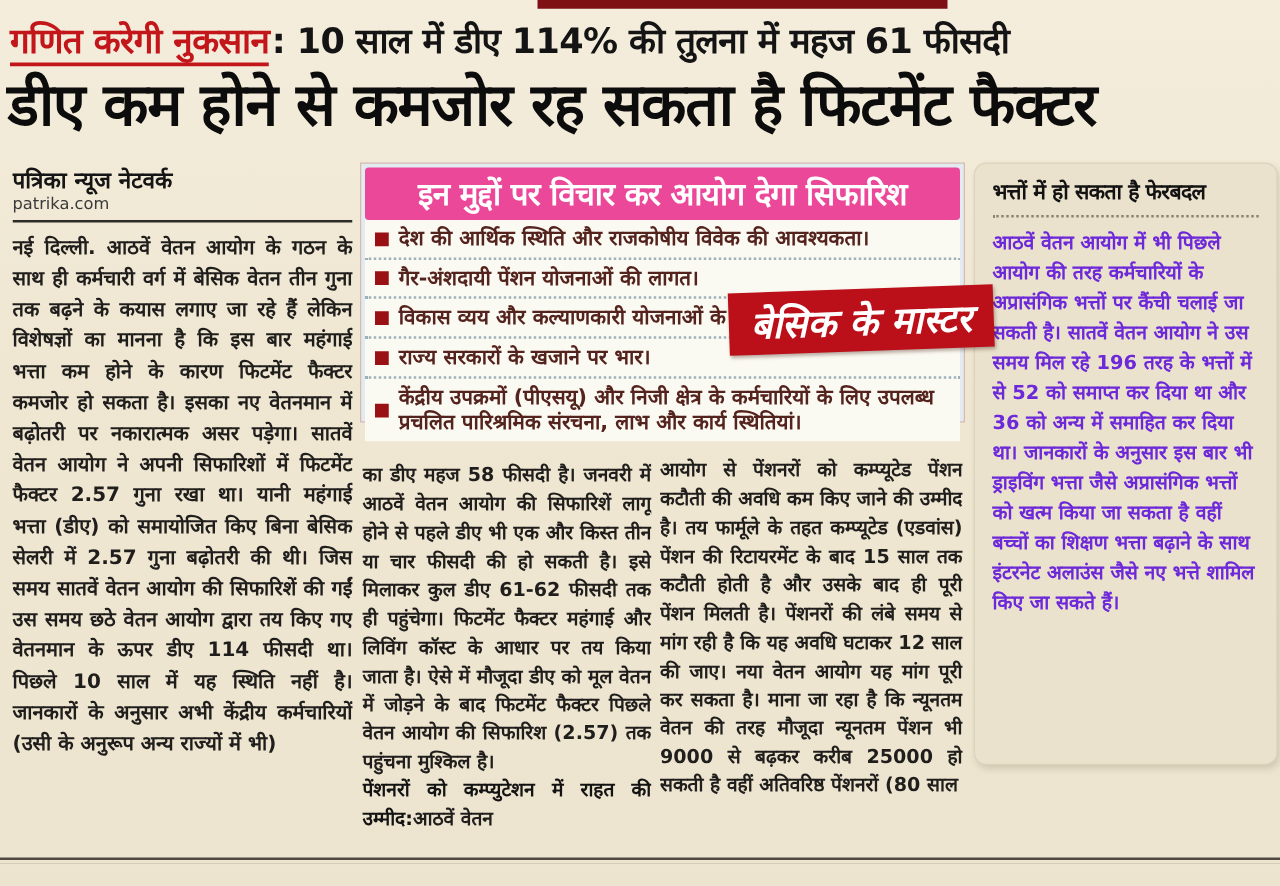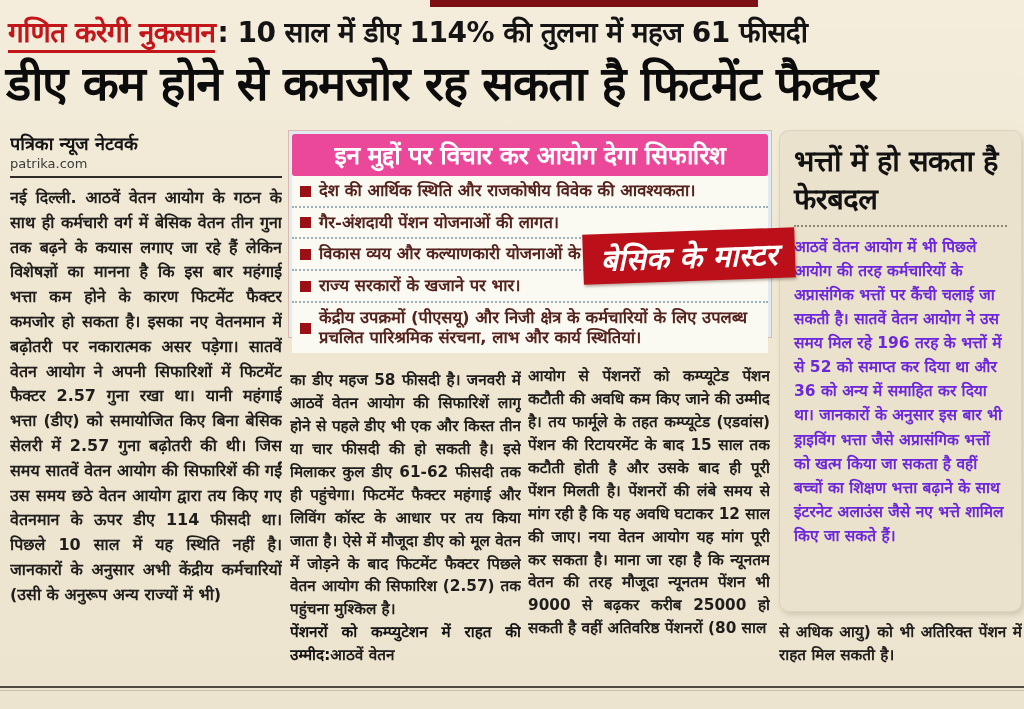--- a/index.html
+++ b/index.html
@@ -97,21 +97,21 @@
     position: absolute; left: 779px; top: 130px; width: 243px; height: 482px;
     background: #eae2cc;
     border: 1px solid #dcd3bd;
     border-radius: 10px;
     box-shadow: 2px 3px 5px rgba(90,80,50,0.18);
     padding: 12px 14px;
     overflow: hidden;
     z-index: 3;
   }
   .sidebar-title {
-    font-size: 29px; font-weight: 800; color: #121212; line-height: 1.3;
+    font-size: 17px; font-weight: 800; color: #121212; line-height: 1.3;
     letter-spacing: -0.5px;
   }
   .sidebar-rule { border: none; border-top: 2px dotted #8d8471; margin: 7px 0 8px 0; }
   .sidebar-body { font-size: 15.5px; font-weight: 600; color: #6d28d9; line-height: 1.55; text-align: left; }
   .col4-tail {
     position: absolute; left: 779px; top: 621px; width: 243px; height: 58px; overflow: hidden;
   }
   .col4-tail .bodytext { font-size: 15.3px; line-height: 1.5; }
   
   .bottom-rule {
@@ -176,19 +176,16 @@
   <div class="col3">
     <p class="bodytext"><span>आयोग से पेंशनरों को कम्प्यूटेड पेंशन कटौती की अवधि कम किए जाने की उम्मीद है। तय फार्मूले के तहत कम्प्यूटेड (एडवांस) पेंशन की रिटायरमेंट के बाद 15 साल तक कटौती होती है और उसके बाद ही पूरी पेंशन मिलती है। पेंशनरों की लंबे समय से मांग रही है कि यह अवधि घटाकर 12 साल की जाए। नया वेतन आयोग यह मांग पूरी कर सकता है। माना जा रहा है कि न्यूनतम वेतन की तरह मौजूदा न्यूनतम पेंशन भी 9000 से बढ़कर करीब 25000 हो सकती है वहीं अतिवरिष्ठ पेंशनरों (80 साल</span></p>
   </div>
 
   <div class="sidebar">
     <div class="sidebar-title">भत्तों में हो सकता है फेरबदल</div>
     <hr class="sidebar-rule">
     <p class="sidebar-body"><span class="lead-bold">आठवें</span><span> वेतन आयोग में भी पिछले आयोग की तरह कर्मचारियों के अप्रासंगिक भत्तों पर कैंची चलाई जा सकती है। सातवें वेतन आयोग ने उस समय मिल रहे 196 तरह के भत्तों में से 52 को समाप्त कर दिया था और 36 को अन्य में समाहित कर दिया था। जानकारों के अनुसार इस बार भी ड्राइविंग भत्ता जैसे अप्रासंगिक भत्तों को खत्म किया जा सकता है वहीं बच्चों का शिक्षण भत्ता बढ़ाने के साथ इंटरनेट अलाउंस जैसे नए भत्ते शामिल किए जा सकते हैं।</span></p>
   </div>
 
-  <div class="col4-tail">
-    <p class="bodytext"><span>से अधिक आयु) को भी अतिरिक्त पेंशन में राहत मिल सकती है।</span></p>
-  </div>
 
   <div class="bottom-rule"></div>
 
 </div>
 
 </body></html>

